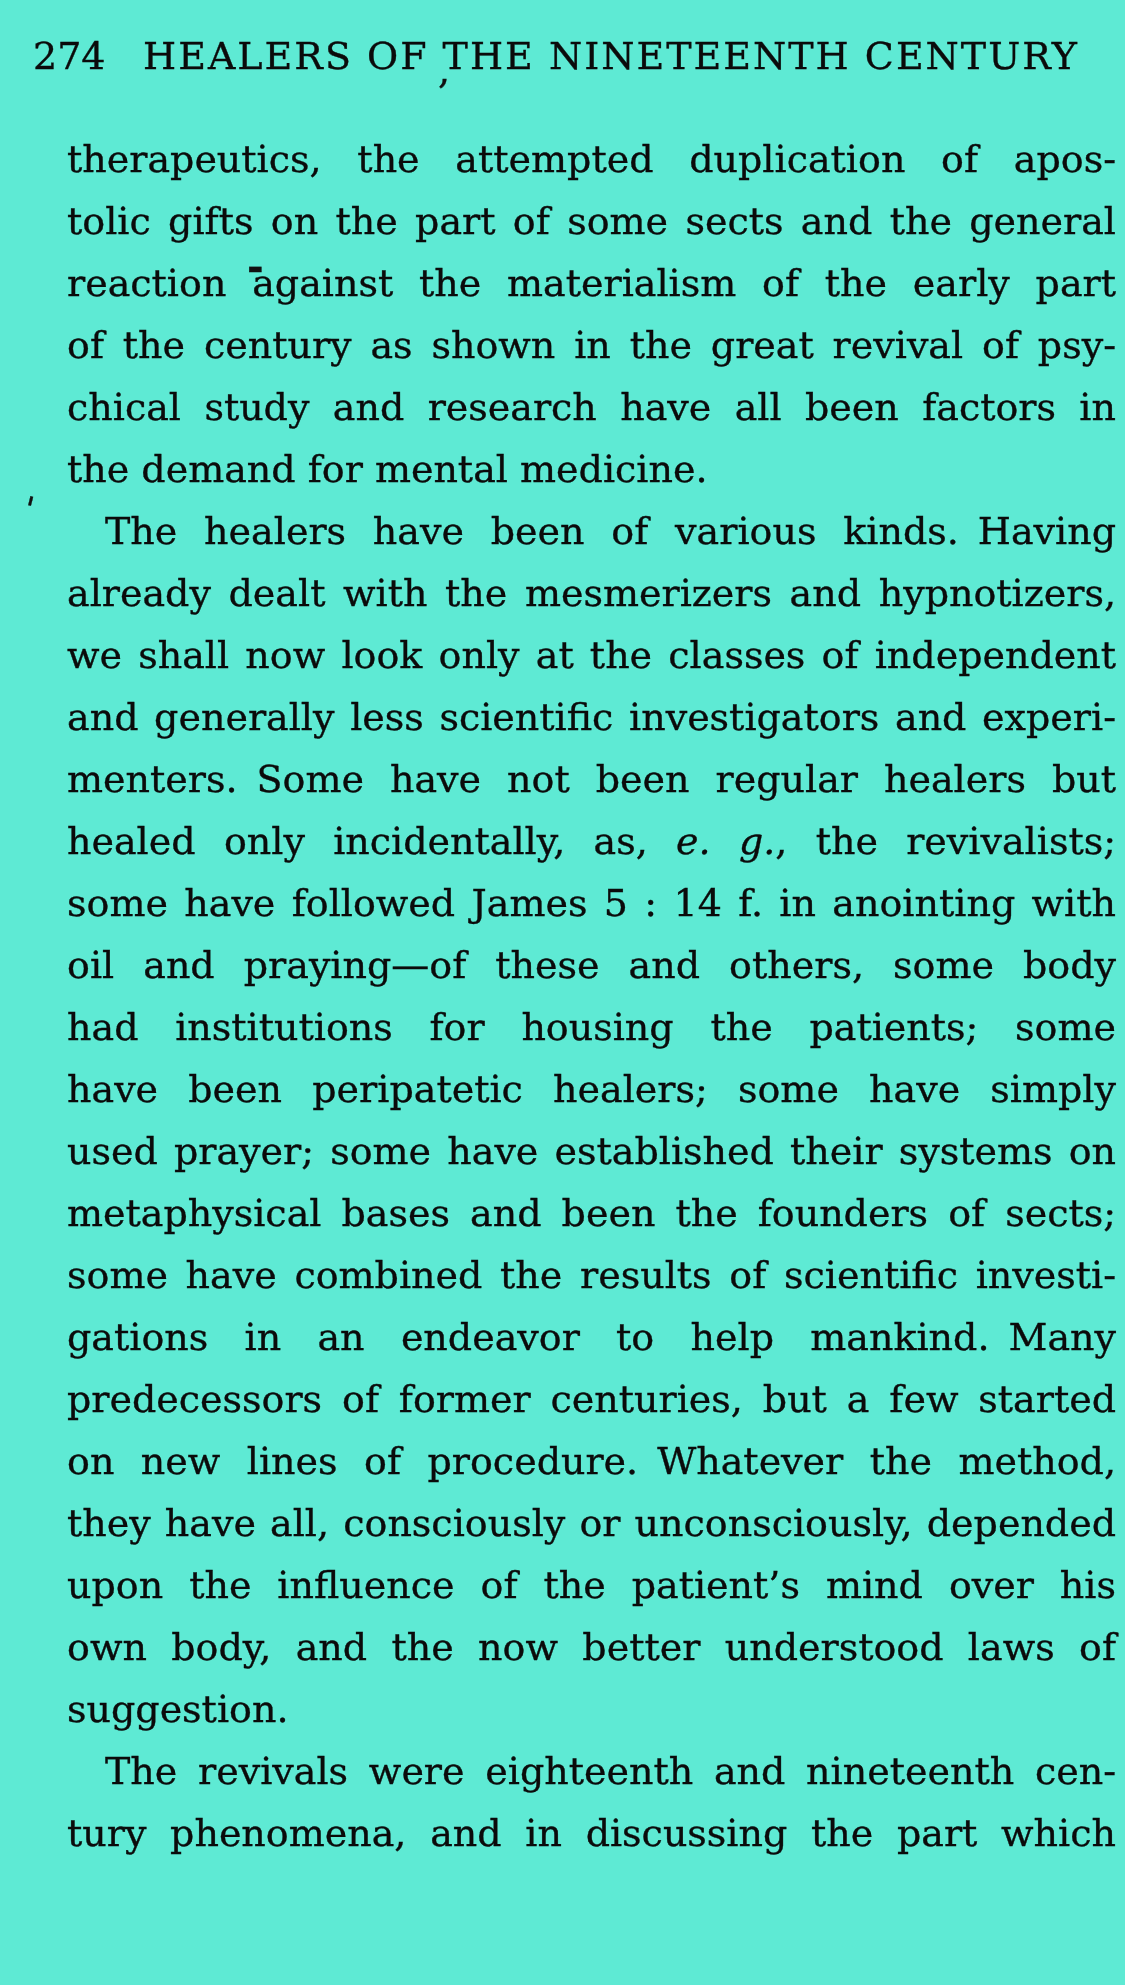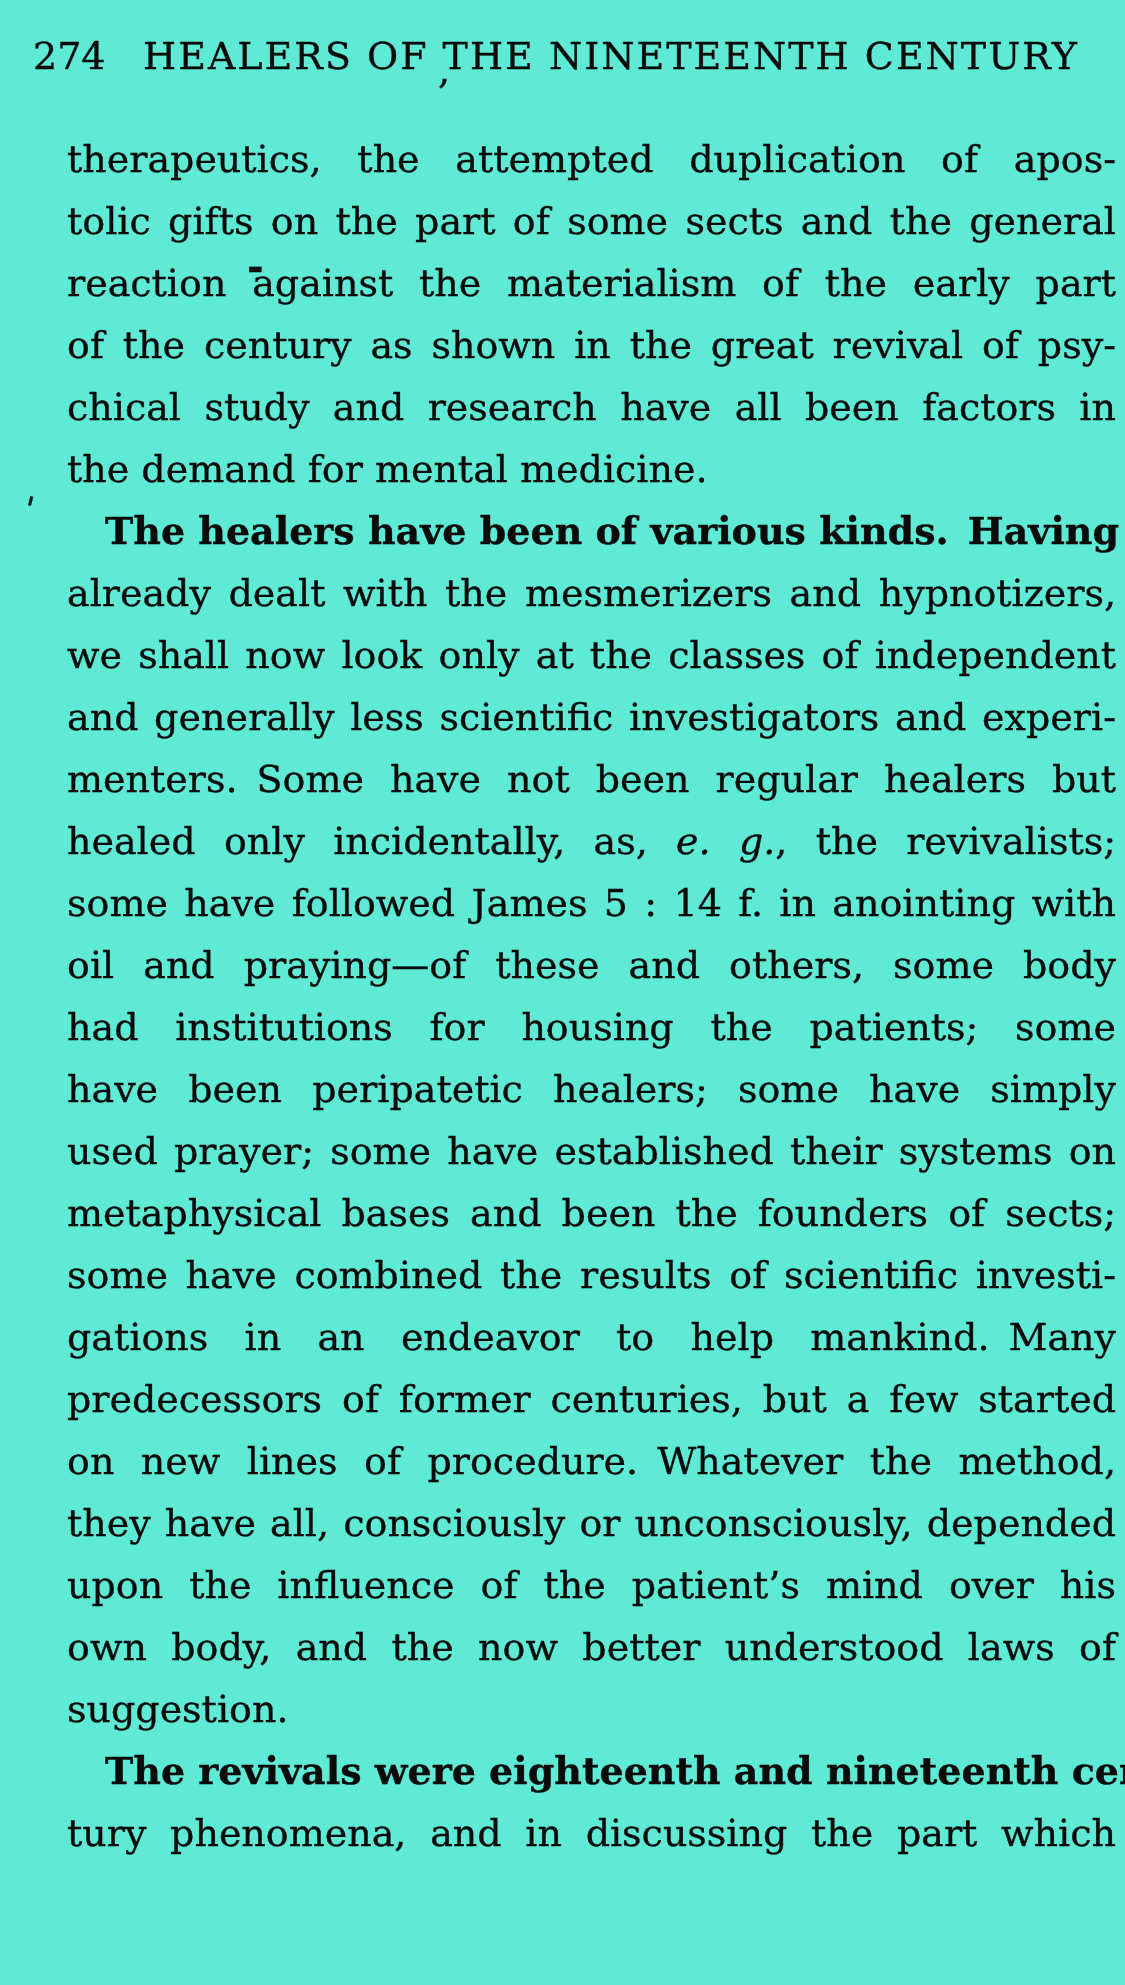--- a/index.html
+++ b/index.html
@@ -32,21 +32,21 @@
     position: absolute; left: 43px; top: 128px; width: 1049px;
     font-size: 38px; line-height: 62px; margin-left: 24px;
   }
   .line {
     height: 62px;
     text-align: justify;
     text-align-last: justify;
     white-space: nowrap; 
   }
   .line.end { text-align-last: left; }
-  .line.indent { text-indent: 38px; font-weight: bold; }
+  .line.indent { text-indent: 38px; }
   .em { font-style: italic; }
   
   .artifact { position: absolute; color: #111; }
   .artifact.header-comma { left: 438px; top: 46px; font-size: 38px; line-height: 48px; }
   .artifact.margin-tick {
     left: 24px; top: 492px; font-size: 34px; line-height: 34px;
     transform: rotate(14deg);
   }
   .artifact.overline-dash {
     left: 247px; top: 246px; font-size: 40px; line-height: 40px;

